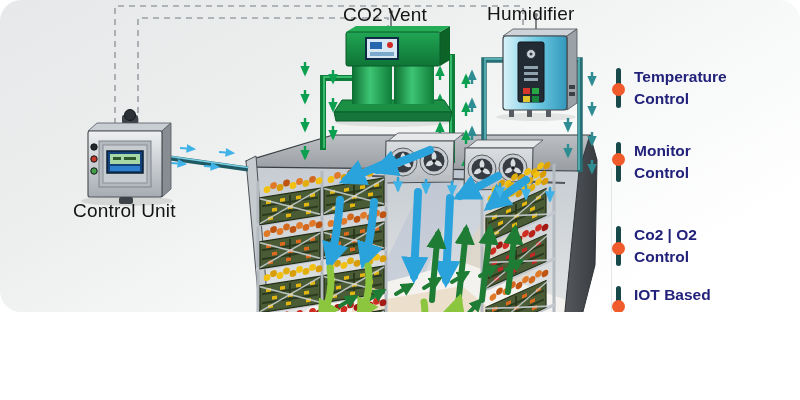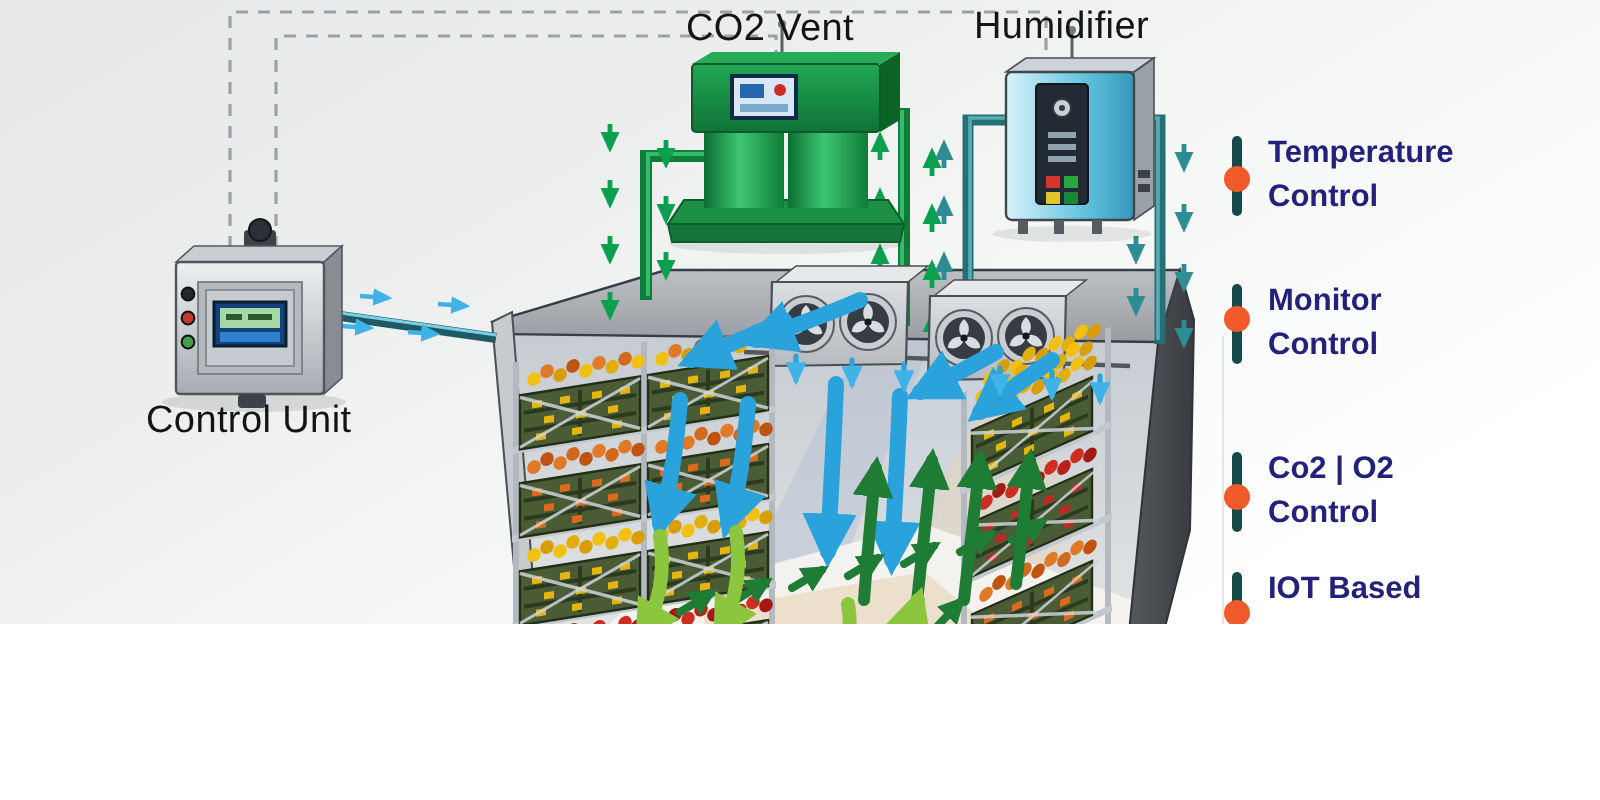--- a/index.html
+++ b/index.html
@@ -1,19 +1,20 @@
 <!DOCTYPE html>
 <html><head>
 <meta charset="utf-8">
 <style>
   html,body{margin:0;padding:0;background:#fff;}
   .canvas{
     position:relative;width:800px;height:312px;overflow:hidden;
     background:linear-gradient(150deg,#e7e8e9 0%,#eceded 30%,#f7f8f8 60%,#ffffff 85%);
     font-family:"Liberation Sans",sans-serif;
+    border-radius:21px;
   }
   .lbl{position:absolute;color:#141414;font-size:19px;letter-spacing:.2px;white-space:nowrap;}
   .lbl-co2{left:343px;top:4px;}
   .lbl-hum{left:487px;top:3px;}
   .lbl-cu{left:73px;top:200px;font-size:19px;}
   .legend-divider{position:absolute;left:611px;top:168px;width:1px;height:185px;background:#e4e5e6;}
   .legend-item{position:absolute;left:616px;display:flex;gap:13px;align-items:flex-start;}
   .li-0{top:66px;} .li-1{top:140px;} .li-2{top:224px;} .li-3{top:284px;}
   .lslider{position:relative;width:5px;height:40px;background:#17494a;border-radius:2.5px;margin-top:2px;flex:none;}
   .ldot{position:absolute;left:-4.5px;width:13px;height:13px;border-radius:50%;background:#f15a2b;}

